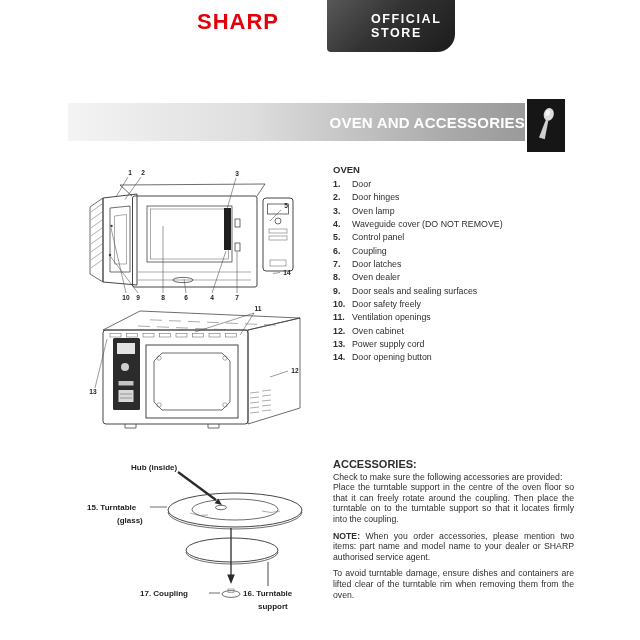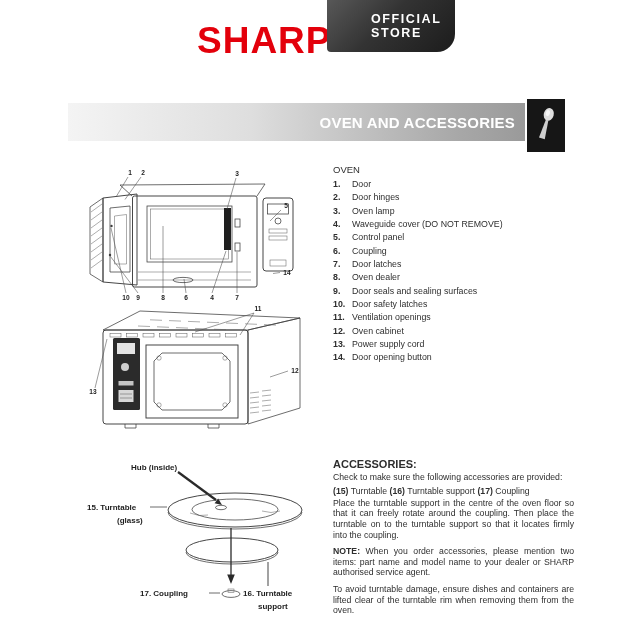--- a/index.html
+++ b/index.html
@@ -1,38 +1,38 @@
 <!DOCTYPE html>
 <html><head>
 <meta charset="utf-8">
 <style>
   html,body{margin:0;padding:0;background:#fff;}
   .canvas{position:relative;width:640px;height:640px;background:#ffffff;overflow:hidden;
           font-family:"Liberation Sans",sans-serif;color:#2e2e2e;}
 
   
-  .brand{position:absolute;left:197px;top:20px;font-size:37px;font-weight:800;
+  .brand{position:absolute;left:197px;top:9px;font-size:22px;font-weight:800;
          letter-spacing:1px;color:#e3000b;}
   .badge{position:absolute;left:327px;top:0;width:128px;height:52px;
          background:linear-gradient(135deg,#585858 0%,#333 45%,#1c1c1c 100%);
          border-radius:0 0 18px 4px;display:flex;align-items:center;justify-content:center;}
   .badge-label{color:#fff;font-size:12.5px;font-weight:700;letter-spacing:1.6px;margin-left:44px;}
 
   
   .section-bar{position:absolute;left:68px;top:103px;width:457px;height:38px;
                background:linear-gradient(90deg,#f4f4f4 0%,#dedede 40%,#a8a8a8 85%,#9a9a9a 100%);
                display:flex;align-items:center;justify-content:flex-end;
-               padding-right:10px;box-sizing:border-box;}
+               box-sizing:border-box;}
   .section-title{color:#ffffff;font-weight:700;font-size:15px;letter-spacing:.2px;}
   .icon-box{position:absolute;left:527px;top:99px;width:38px;height:53px;background:#161616;
             display:flex;align-items:center;justify-content:center;}
 
   
   .oven-list{position:absolute;left:333px;top:164px;width:244px;}
-  .list-heading{font-size:9.5px;font-weight:400;margin-bottom:3px;}
+  .list-heading{font-size:9.5px;font-weight:700;margin-bottom:3px;}
   .row{display:flex;font-size:8.8px;line-height:13.35px;}
   .row .num{width:19px;font-weight:700;flex:none;}
 
   
   .accessories{position:absolute;left:333px;top:459px;width:241px;
                font-size:8.7px;line-height:10.6px;}
   .acc-heading{font-weight:700;font-size:11px;margin-bottom:2px;}
   .accessories p{margin:0;text-align:justify;}
   .accessories p.nj{text-align:left;white-space:nowrap;margin-top:4px;margin-bottom:1px;}
   .accessories p.gap{margin-top:6px;}
@@ -103,21 +103,21 @@
     <div class="row">
         <span class="num">8.</span>
         <span>Oven dealer</span>
       </div>
     <div class="row">
         <span class="num">9.</span>
         <span>Door seals and sealing surfaces</span>
       </div>
     <div class="row">
         <span class="num">10.</span>
-        <span>Door safety latches</span>
+        <span>Door safety freely</span>
       </div>
     <div class="row">
         <span class="num">11.</span>
         <span>Ventilation openings</span>
       </div>
     <div class="row">
         <span class="num">12.</span>
         <span>Oven cabinet</span>
       </div>
     <div class="row">
@@ -126,21 +126,20 @@
       </div>
     <div class="row">
         <span class="num">14.</span>
         <span>Door opening button</span>
       </div>
   </div>
 
   <div class="accessories">
     <div class="acc-heading">ACCESSORIES:</div>
     <p>Check to make sure the following accessories are provided:</p>
-    <p class="nj"><b>(15)</b><span> Turntable </span><b>(16)</b><span> Turntable support </span><b>(17)</b><span> Coupling</span></p>
     <p>Place the turntable support in the centre of the oven floor so that it can freely rotate around the coupling. Then place the turntable on to the turntable support so that it locates firmly into the coupling.</p>
     <p class="gap"><b>NOTE:</b><span> When you order accessories, please mention two items: part name and model name to your dealer or SHARP authorised service agent.</span></p>
     <p class="gap">To avoid turntable damage, ensure dishes and containers are lifted clear of the turntable rim when removing them from the oven.</p>
   </div>
 
   <svg class="diagrams" viewBox="0 0 235 480">
 
     <g>
       <path class="ln" d="M40,25 L185,24"></path>
       <path class="ln" d="M40,25 L52,36"></path>

